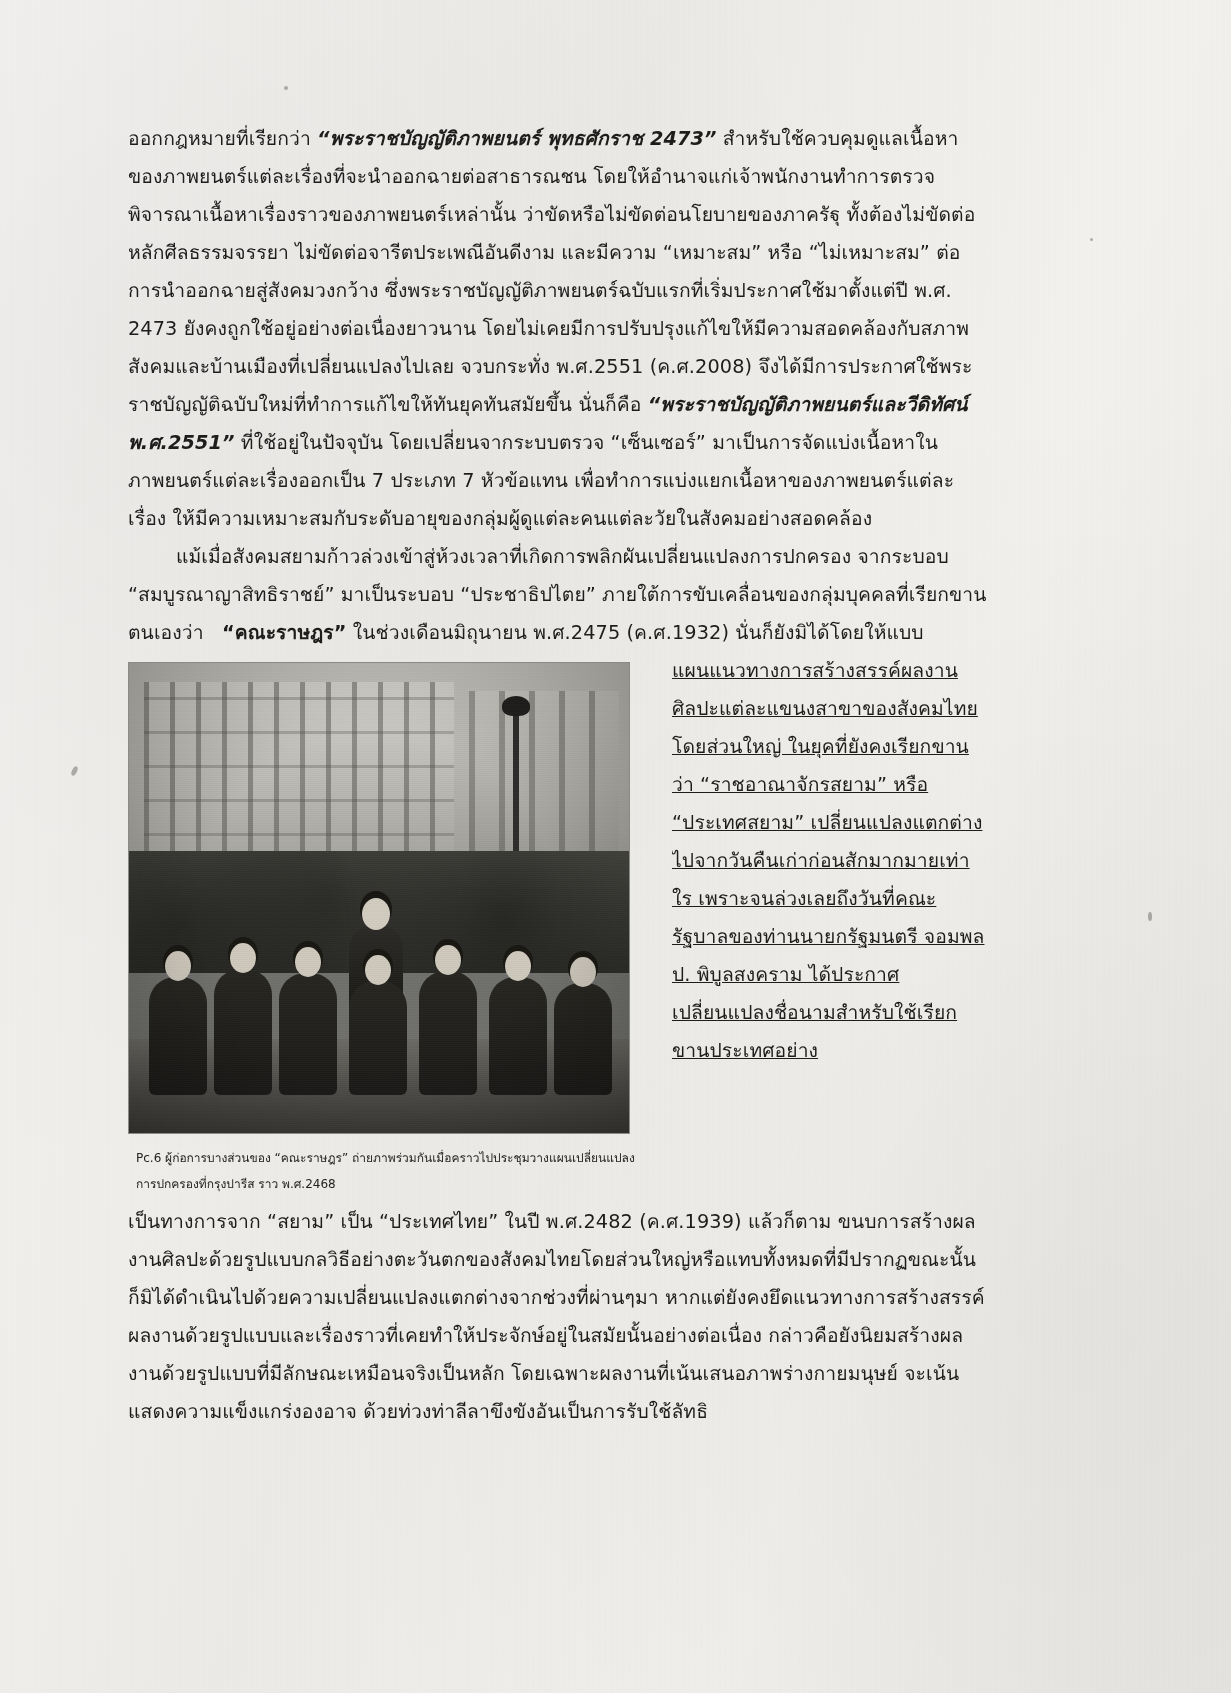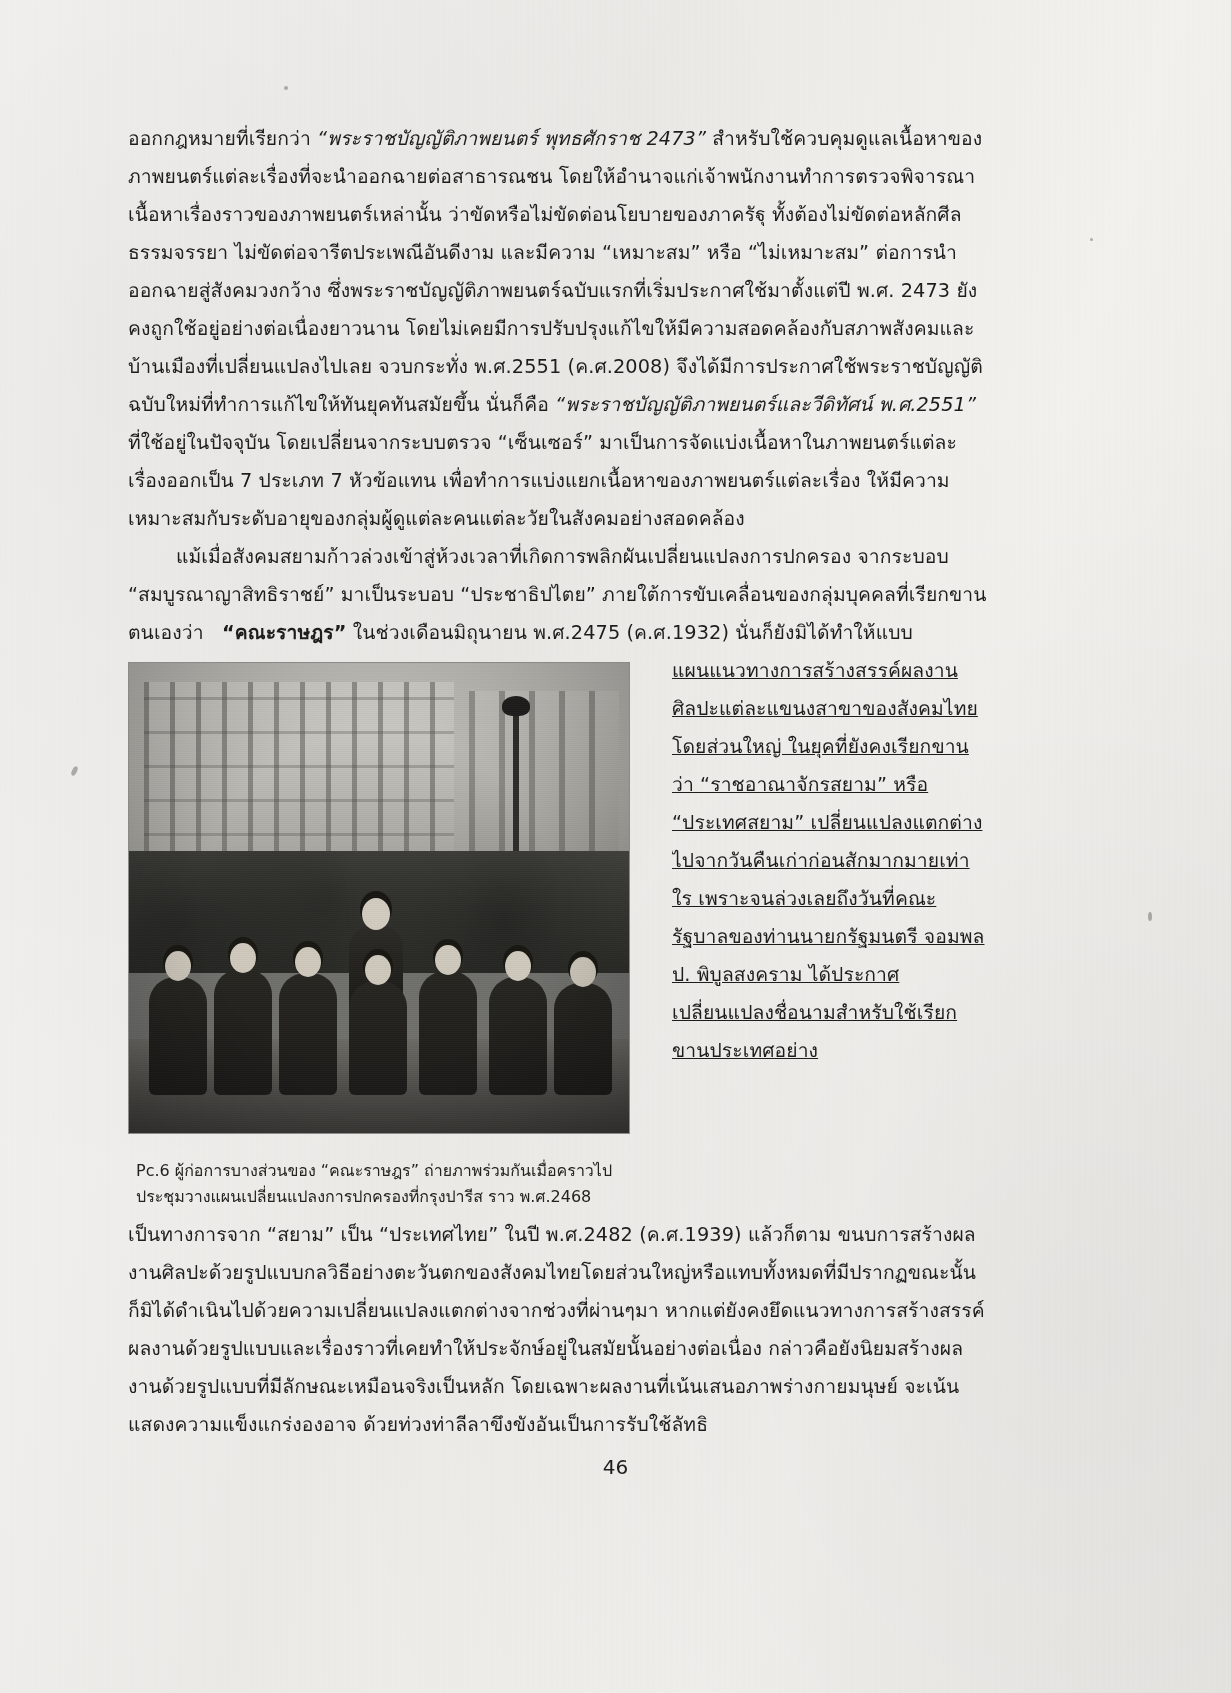--- a/index.html
+++ b/index.html
@@ -47,21 +47,21 @@
     text-align: left;
     letter-spacing: 0.1px;
   }
   .body-text p {
     margin: 0;
   }
   .indent {
     text-indent: 48px;
   }
   .bd { font-weight: bold; margin-left: 12px; }
-  .bdit { font-weight: normal; font-style: italic; }
+  .bdit { font-weight: bold; font-style: italic; }
 
   
   .figure {
     float: left;
     width: 522px;
     margin: 10px 22px 6px 0;
   }
   .photo {
     width: 500px;
     height: 470px;
@@ -177,22 +177,22 @@
     box-shadow: 0 -5px 0 2px #151410;
   }
   .photo .vign {
     position: absolute;
     inset: 0;
     background:
       radial-gradient(ellipse at 50% 50%, rgba(0,0,0,0) 50%, rgba(0,0,0,0.25) 100%),
       repeating-linear-gradient(0deg, rgba(255,255,255,0.03) 0px, rgba(0,0,0,0.03) 2px);
   }
   .caption {
-    margin-top: 24px;
-    font-size: 16px;
+    margin-top: 11px;
+    font-size: 12px;
     line-height: 26px;
     color: #24231f;
     padding-left: 8px;
   }
   .sidecol {
     overflow: hidden;
     text-decoration: underline;
   }
   .page-number {
     position: absolute;
@@ -223,21 +223,21 @@
   <div class="content">
 
     <div class="body-text">
       <p>
         <span>ออกกฎหมายที่เรียกว่า </span><span class="bdit">“พระราชบัญญัติภาพยนตร์ พุทธศักราช 2473”</span><span> สำหรับใช้ควบคุมดูแลเนื้อหาของภาพยนตร์แต่ละเรื่องที่จะนำออกฉายต่อสาธารณชน โดยให้อำนาจแก่เจ้าพนักงานทำการตรวจพิจารณาเนื้อหาเรื่องราวของภาพยนตร์เหล่านั้น ว่าขัดหรือไม่ขัดต่อนโยบายของภาครัฐุ ทั้งต้องไม่ขัดต่อหลักศีลธรรมจรรยา ไม่ขัดต่อจารีตประเพณีอันดีงาม และมีความ “เหมาะสม” หรือ “ไม่เหมาะสม” ต่อการนำออกฉายสู่สังคมวงกว้าง ซึ่งพระราชบัญญัติภาพยนตร์ฉบับแรกที่เริ่มประกาศใช้มาตั้งแต่ปี พ.ศ. 2473 ยังคงถูกใช้อยู่อย่างต่อเนื่องยาวนาน โดยไม่เคยมีการปรับปรุงแก้ไขให้มีความสอดคล้องกับสภาพสังคมและบ้านเมืองที่เปลี่ยนแปลงไปเลย จวบกระทั่ง พ.ศ.2551 (ค.ศ.2008) จึงได้มีการประกาศใช้พระราชบัญญัติฉบับใหม่ที่ทำการแก้ไขให้ทันยุคทันสมัยขึ้น นั่นก็คือ </span><span class="bdit">“พระราชบัญญัติภาพยนตร์และวีดิทัศน์ พ.ศ.2551”</span><span> ที่ใช้อยู่ในปัจจุบัน โดยเปลี่ยนจากระบบตรวจ “เซ็นเซอร์” มาเป็นการจัดแบ่งเนื้อหาในภาพยนตร์แต่ละเรื่องออกเป็น 7 ประเภท 7 หัวข้อแทน เพื่อทำการแบ่งแยกเนื้อหาของภาพยนตร์แต่ละเรื่อง ให้มีความเหมาะสมกับระดับอายุของกลุ่มผู้ดูแต่ละคนแต่ละวัยในสังคมอย่างสอดคล้อง</span>
       </p>
     </div>
 
     <div class="body-text indent">
       <p>
-        <span>แม้เมื่อสังคมสยามก้าวล่วงเข้าสู่ห้วงเวลาที่เกิดการพลิกผันเปลี่ยนแปลงการปกครอง จากระบอบ “สมบูรณาญาสิทธิราชย์” มาเป็นระบอบ “ประชาธิปไตย” ภายใต้การขับเคลื่อนของกลุ่มบุคคลที่เรียกขานตนเองว่า </span><span class="bd">“คณะราษฎร”</span><span> ในช่วงเดือนมิถุนายน พ.ศ.2475 (ค.ศ.1932) นั่นก็ยังมิได้ทำให้แบบ</span>
+        <span>แม้เมื่อสังคมสยามก้าวล่วงเข้าสู่ห้วงเวลาที่เกิดการพลิกผันเปลี่ยนแปลงการปกครอง จากระบอบ “สมบูรณาญาสิทธิราชย์” มาเป็นระบอบ “ประชาธิปไตย” ภายใต้การขับเคลื่อนของกลุ่มบุคคลที่เรียกขานตนเองว่า </span><span class="bd">“คณะราษฎร”</span><span> ในช่วงเดือนมิถุนายน พ.ศ.2475 (ค.ศ.1932) นั่นก็ยังมิได้โดยให้แบบ</span>
       </p>
     </div>
 
     <div class="clearfix">
       <div class="figure">
         <div class="photo">
           <div class="sky"></div>
           <div class="bldg"></div>
           <div class="bldg2"></div>
           <div class="lamp"></div>
@@ -258,14 +258,13 @@
         <div class="caption">Pc.6 ผู้ก่อการบางส่วนของ “คณะราษฎร” ถ่ายภาพร่วมกันเมื่อคราวไปประชุมวางแผนเปลี่ยนแปลงการปกครองที่กรุงปารีส ราว พ.ศ.2468</div>
       </div>
 
       <div class="body-text sidecol">แผนแนวทางการสร้างสรรค์ผลงานศิลปะแต่ละแขนงสาขาของสังคมไทยโดยส่วนใหญ่ ในยุคที่ยังคงเรียกขานว่า “ราชอาณาจักรสยาม” หรือ “ประเทศสยาม” เปลี่ยนแปลงแตกต่างไปจากวันคืนเก่าก่อนสักมากมายเท่าใร เพราะจนล่วงเลยถึงวันที่คณะรัฐบาลของท่านนายกรัฐมนตรี จอมพล ป. พิบูลสงคราม ได้ประกาศเปลี่ยนแปลงชื่อนามสำหรับใช้เรียกขานประเทศอย่าง</div>
     </div>
 
     <div class="body-text after-figure">เป็นทางการจาก “สยาม” เป็น “ประเทศไทย” ในปี พ.ศ.2482 (ค.ศ.1939) แล้วก็ตาม ขนบการสร้างผลงานศิลปะด้วยรูปแบบกลวิธีอย่างตะวันตกของสังคมไทยโดยส่วนใหญ่หรือแทบทั้งหมดที่มีปรากฏขณะนั้น ก็มิได้ดำเนินไปด้วยความเปลี่ยนแปลงแตกต่างจากช่วงที่ผ่านๆมา หากแต่ยังคงยึดแนวทางการสร้างสรรค์ผลงานด้วยรูปแบบและเรื่องราวที่เคยทำให้ประจักษ์อยู่ในสมัยนั้นอย่างต่อเนื่อง กล่าวคือยังนิยมสร้างผลงานด้วยรูปแบบที่มีลักษณะเหมือนจริงเป็นหลัก โดยเฉพาะผลงานที่เน้นเสนอภาพร่างกายมนุษย์ จะเน้นแสดงความแข็งแกร่งองอาจ ด้วยท่วงท่าลีลาขึงขังอันเป็นการรับใช้ลัทธิ</div>
 
   </div>
 
-  <div class="page-number">46</div>
 </div>
 
 </body></html>

